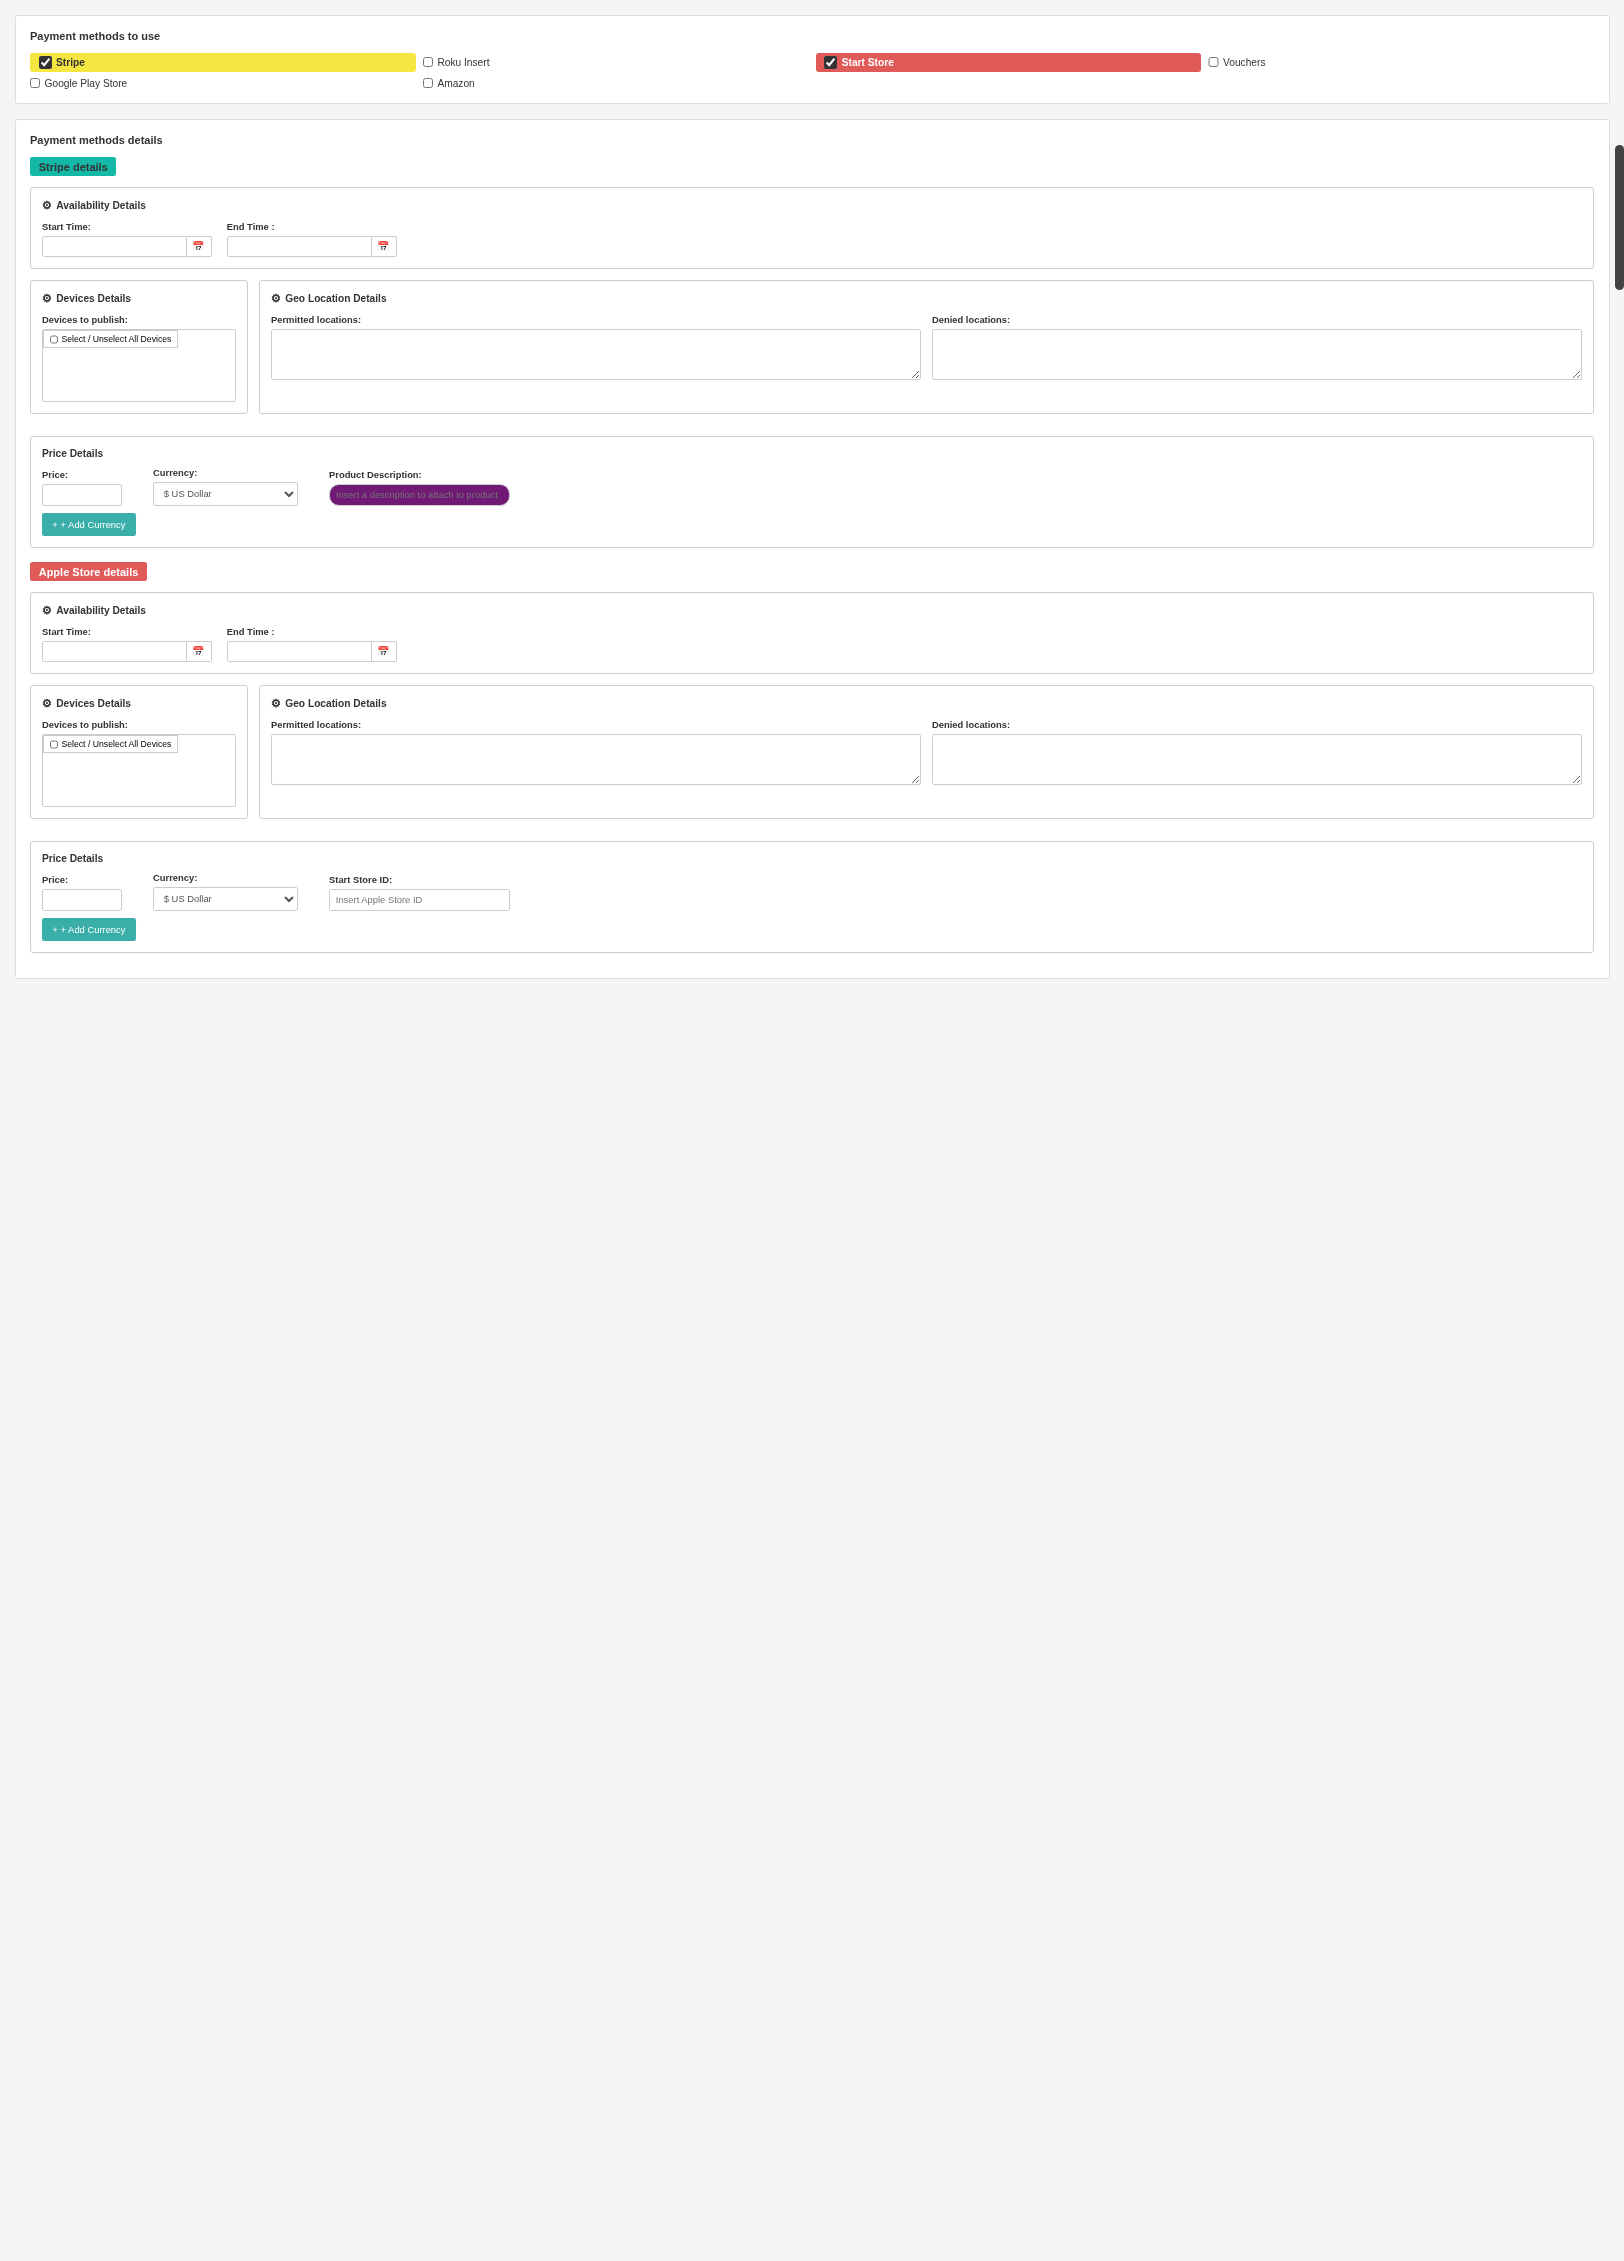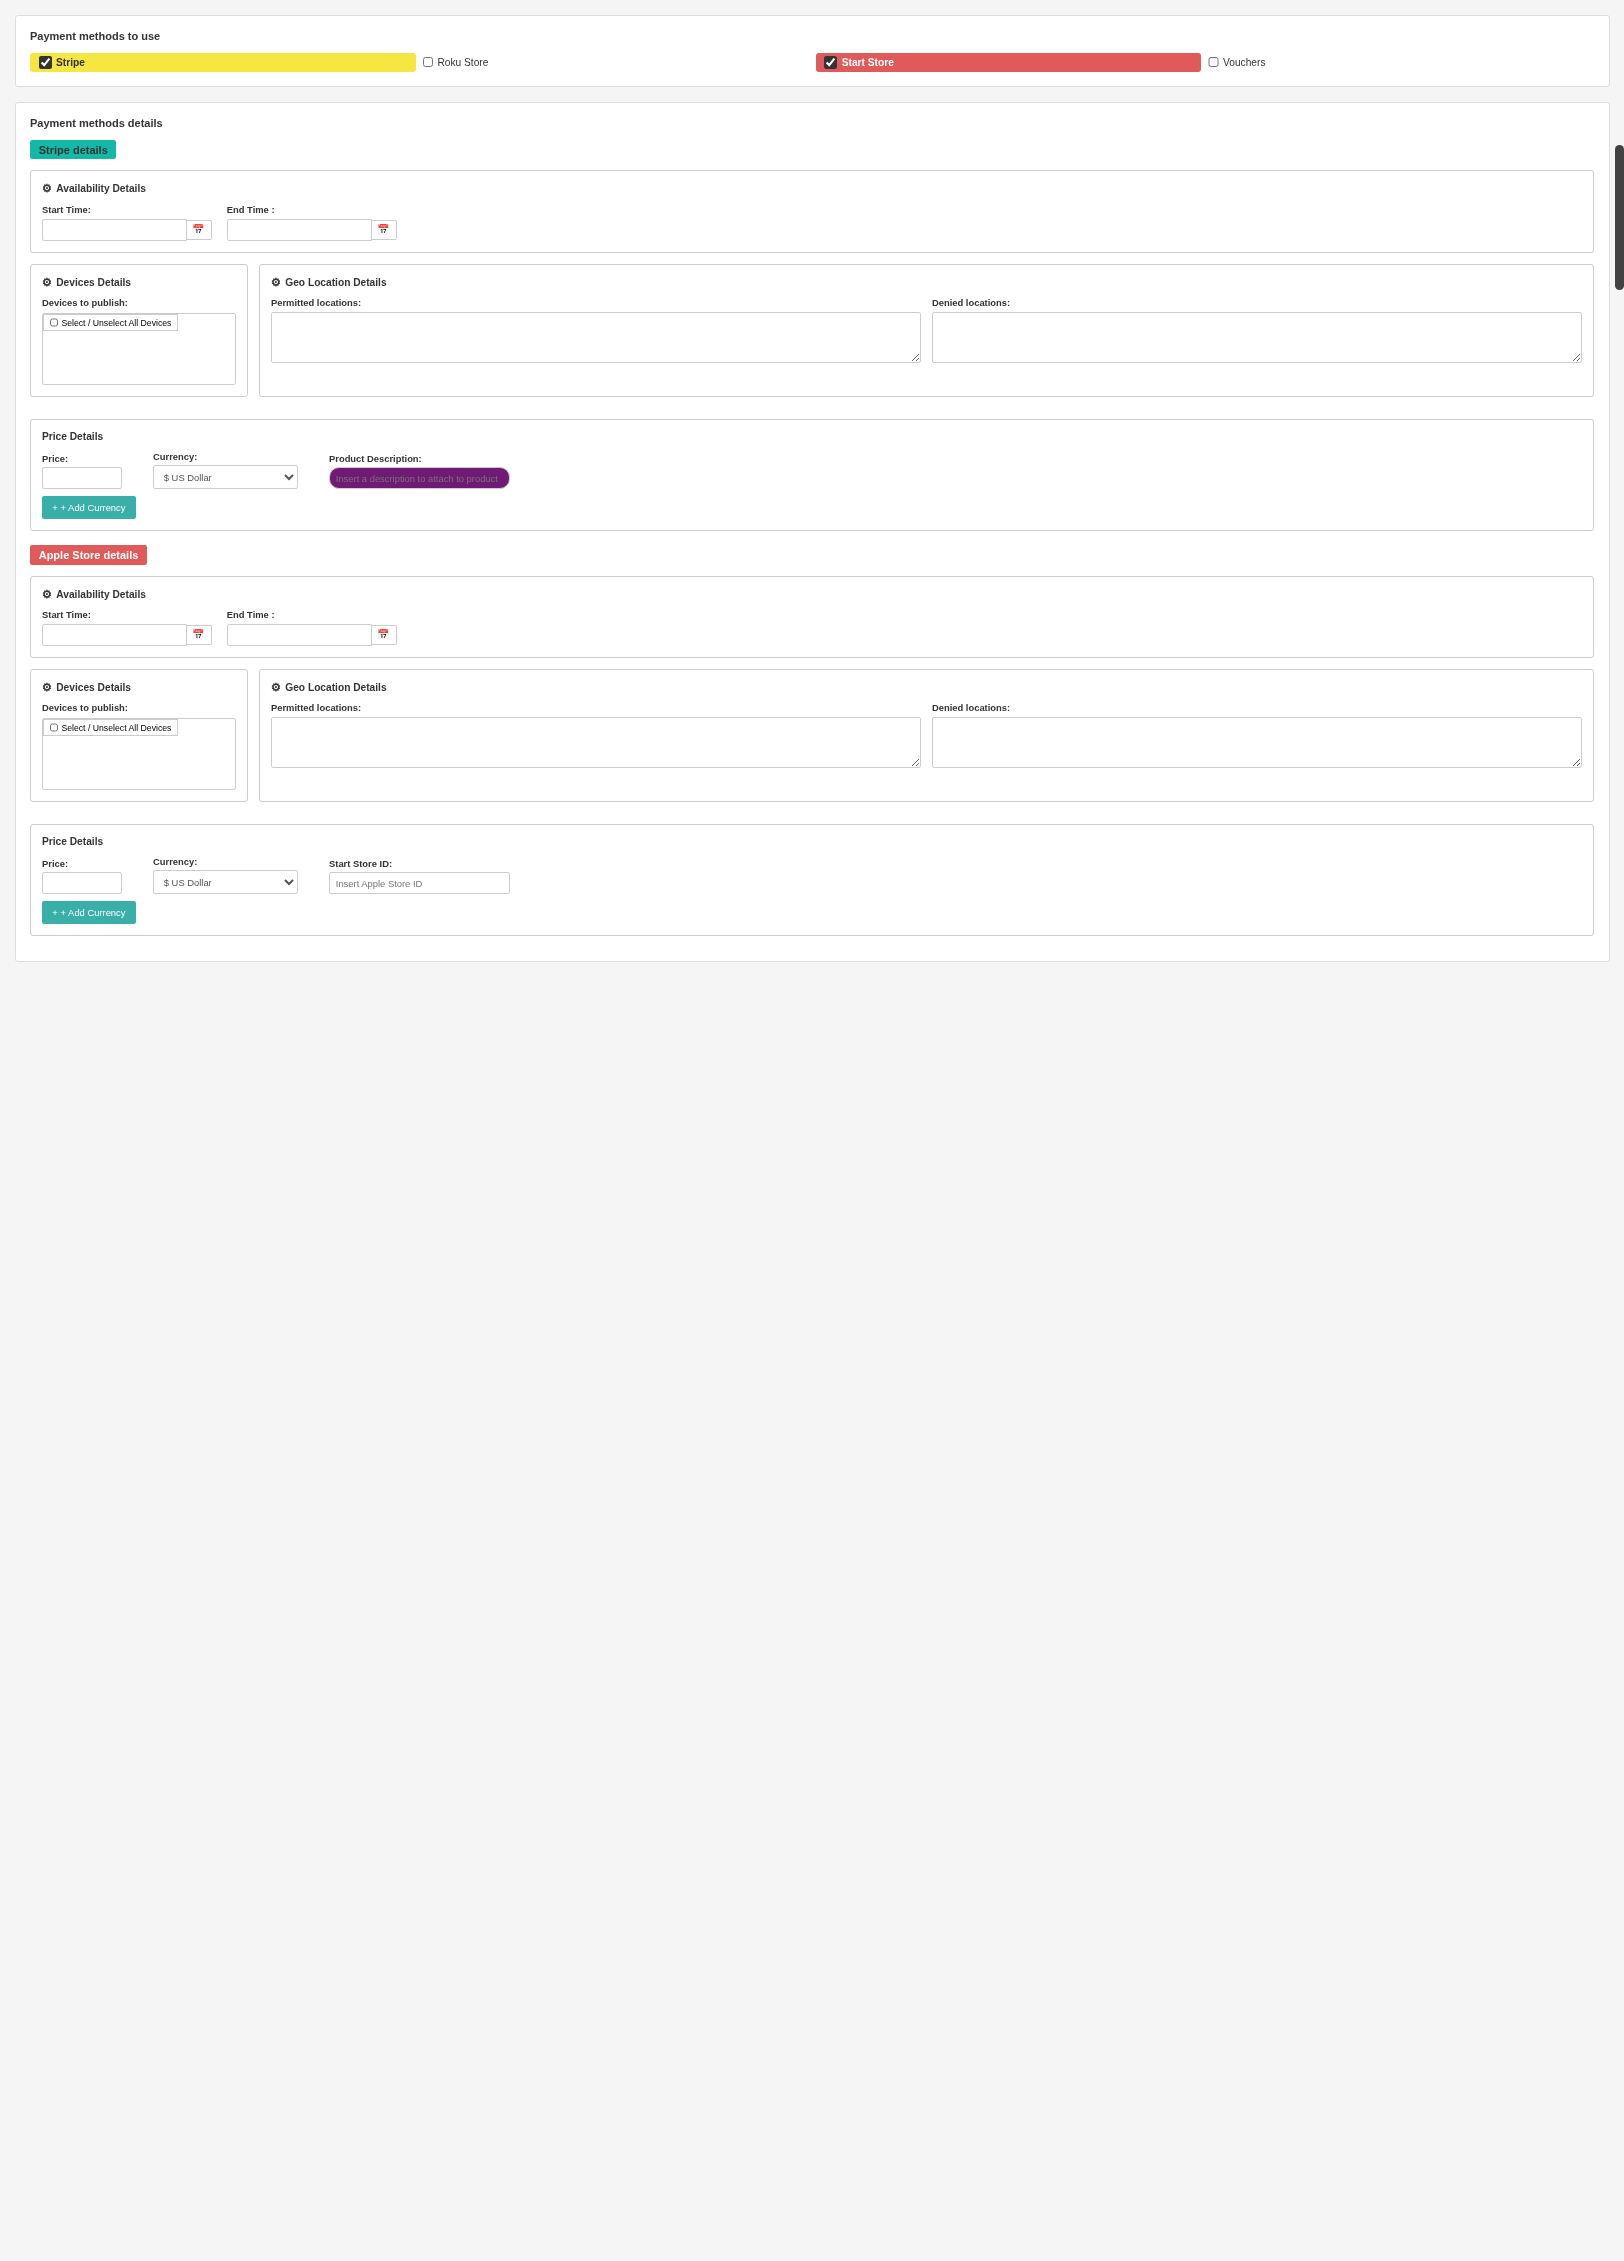--- a/index.html
+++ b/index.html
@@ -281,34 +281,48 @@
 
     <div>
       <label class="badge-stripe">
         <input type="checkbox" checked="" style="">
         <span>Stripe</span>
       </label>
     </div>
 
     <div class="checkbox-item">
       <input type="checkbox" style="">
-      <label>Roku Store</label>
+      <label>Roku Insert</label>
     </div>
 
     <div>
       <label class="badge-apple">
         <input type="checkbox" checked="" style="">
         <span>Start Store</span>
       </label>
     </div>
 
     <div class="checkbox-item">
       <input type="checkbox" style="">
       <label>Vouchers</label>
     </div>
+  </div>
+  <div class="payment-methods-row2">
+
+    <div class="checkbox-item">
+      <input type="checkbox" style="">
+      <label>Google Play Store</label>
+    </div>
+
+    <div class="checkbox-item">
+      <input type="checkbox" style="">
+      <label>Amazon</label>
+    </div>
+    <div></div>
+    <div></div>
   </div>
 </div>
 
 <div class="section-card">
   <div class="section-title">Payment methods details</div>
 
   <div class="details-section">
     <div class="details-label stripe-details-label">Stripe details</div>
 
     

